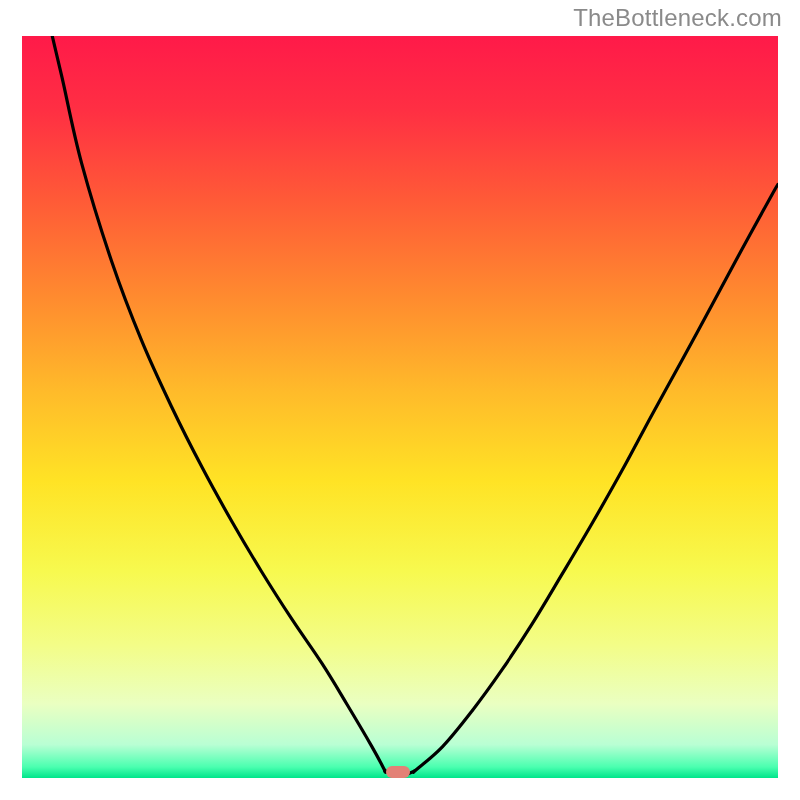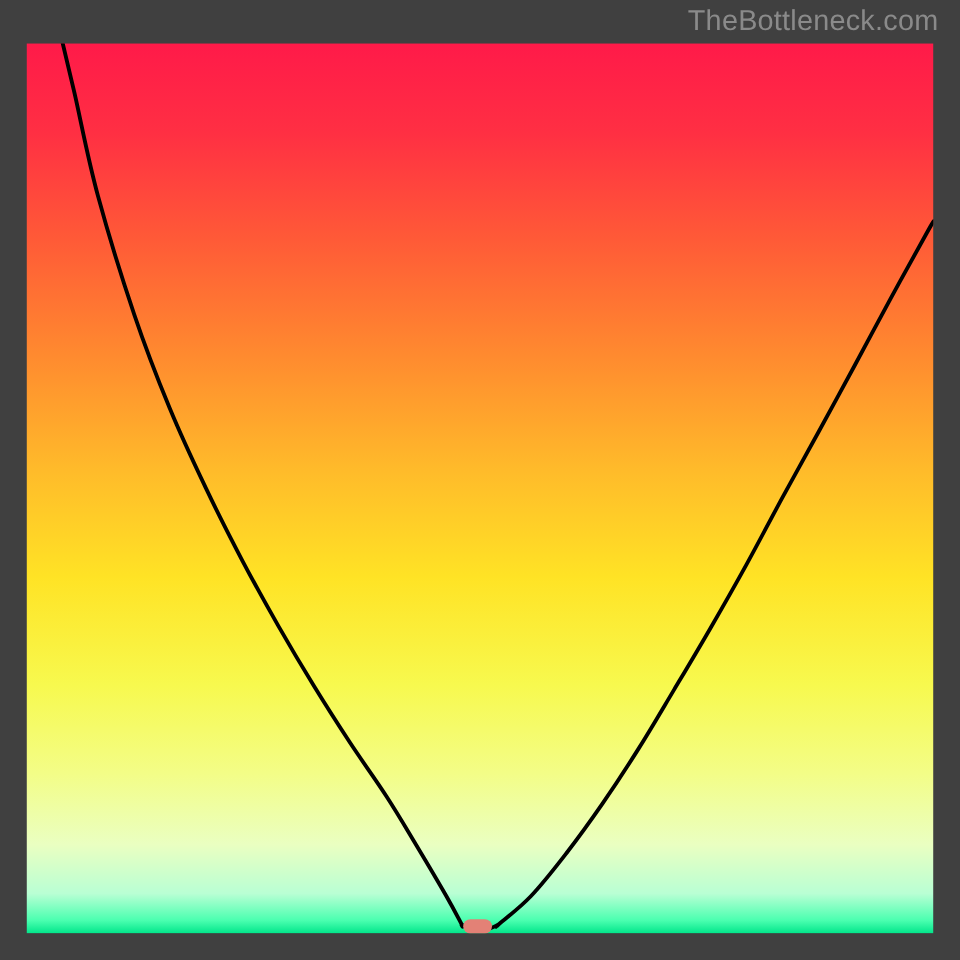--- a/index.html
+++ b/index.html
@@ -1,16 +1,16 @@
 <!DOCTYPE html>
 <html><head>
 <meta charset="utf-8">
 <style>
   html,body{margin:0;padding:0;width:800px;height:800px;overflow:hidden;background:#000;font-family:Arial,Helvetica,sans-serif}
-  .frame{position:absolute;left:0;top:0;width:800px;height:800px;background:#404040}
+  .frame{position:absolute;left:0;top:0;width:800px;height:800px;background:#ffffff}
   .plot-area{position:absolute;left:22px;top:36px;width:756px;height:742px;overflow:hidden}
   .gradient-bg{position:absolute;left:0;top:0;width:100%;height:100%}
   .curve-svg{position:absolute;left:0;top:0;width:100%;height:100%}
   .watermark{position:absolute;right:18px;top:4px;color:#8a8a8a;font-size:24px;font-weight:500;letter-spacing:.2px}
   .minimum-marker{position:absolute;width:24px;height:12px;border-radius:6px;background:#e38176}
 </style>
 </head>
 <body>
 
 <div class="frame">

